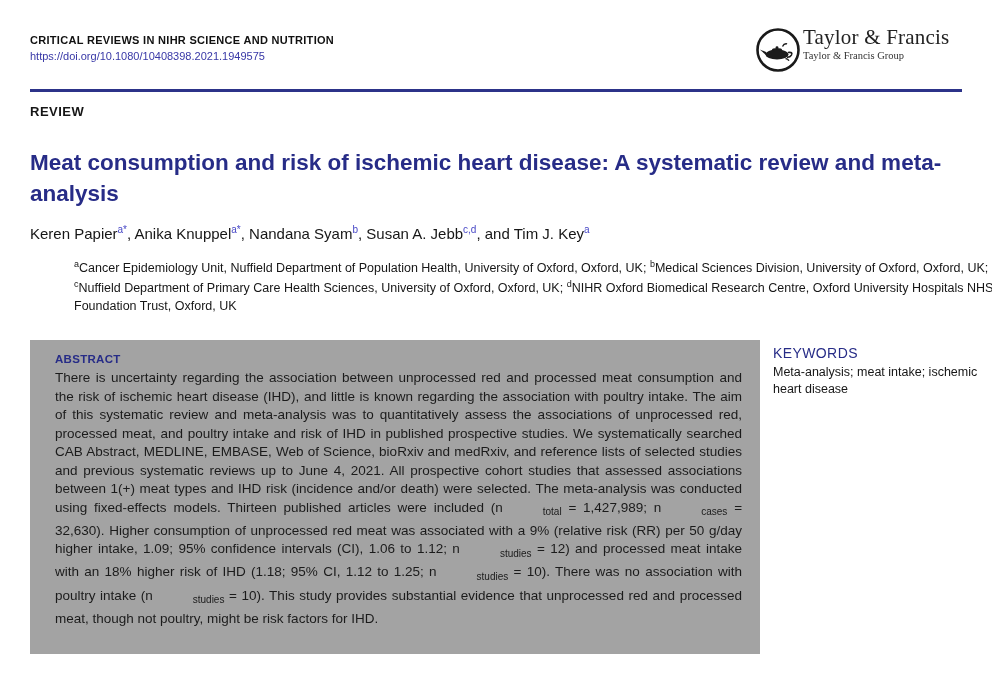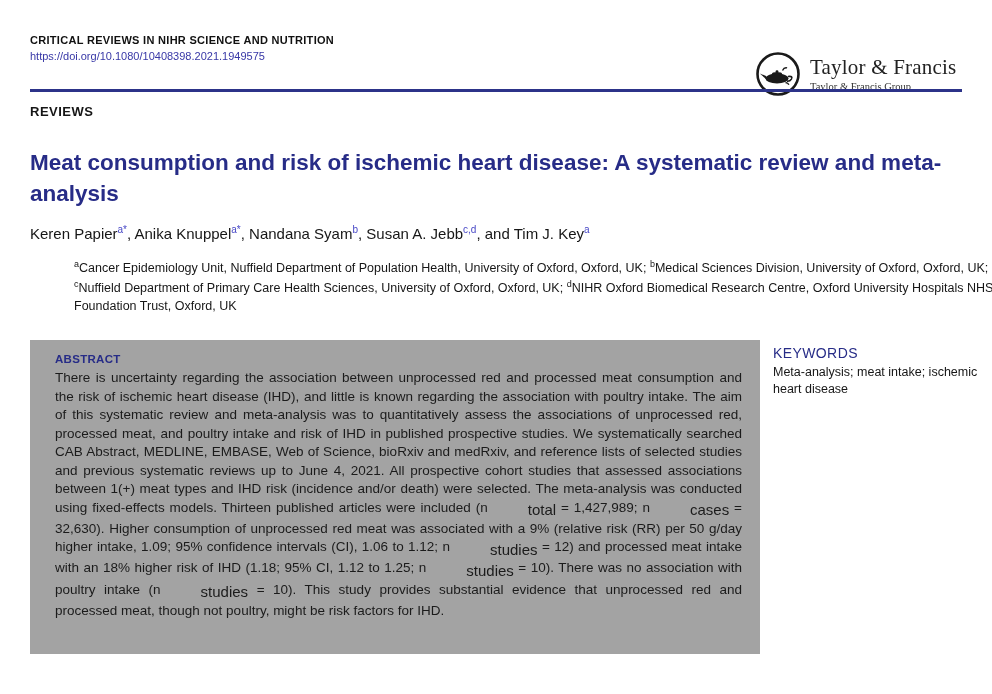--- a/index.html
+++ b/index.html
@@ -1,21 +1,21 @@
 <!DOCTYPE html>
 <html><head>
 <meta charset="utf-8">
 <style>
   * { margin:0; padding:0; box-sizing:border-box; }
   html,body { width:992px; height:694px; background:#ffffff; font-family:"Liberation Sans", sans-serif; color:#1a1a1a; position:relative; overflow:hidden; }
 
   .journal-name { position:absolute; left:30px; top:34px; font-size:11px; font-weight:700; letter-spacing:0.3px; color:#111; }
   .doi-link { position:absolute; left:30px; top:50px; font-size:11px; font-weight:400; color:#3737a6; text-decoration:none; }
 
-  .tf-logo { position:absolute; left:754px; top:26px; display:flex; align-items:center; gap:8px;margin-top:24px; }
+  .tf-logo { position:absolute; left:754px; top:26px; display:flex; align-items:flex-start; gap:1px; }
   .tf-logo .mark { width:48px; height:48px; flex:0 0 auto; }
   .tf-wordmark { line-height:1.05; }
   .tf-name { font-family:"Liberation Serif", serif; font-size:21px; color:#222; letter-spacing:0.2px; }
   .tf-group { font-family:"Liberation Serif", serif; font-size:10.5px; color:#333; margin-top:2px; }
 
   .top-rule { position:absolute; left:30px; width:932px; top:89px; height:3px; background:#2c3389; }
 
   .review-row { position:absolute; left:30px; width:932px; top:98px; height:26px; display:flex; justify-content:space-between; align-items:center; }
   .review-label { font-size:13px; font-weight:700; letter-spacing:0.5px; color:#161616; }
   .right-cluster { display:flex; align-items:center; gap:12px; }
@@ -28,21 +28,21 @@
 
   .authors { position:absolute; left:30px; top:224px; width:930px; font-size:15px; color:#161616; }
   .authors sup { color:#4747c6; font-size:10px; }
 
   .affiliations { position:absolute; left:30px; top:258px; width:934px; font-size:12.5px; line-height:1.48; color:#161616;margin-left:44px; }
   .affiliations sup { font-size:9px; }
 
   .abstract-box { position:absolute; left:30px; top:340px; width:730px; height:314px; background:#a3a3a3; padding:13px 18px 10px 25px; }
   .abstract-heading { font-size:11.5px; font-weight:700; letter-spacing:0.3px; color:#272c87; margin-bottom:4px; }
   .abstract-body { font-size:13.5px; line-height:18.5px; text-align:justify; color:#1b1b1b; }
-  .abstract-body sub { font-size:15px;padding-left:40px; }
+  .abstract-body sub { font-size:10px;padding-left:40px; }
 
   .keywords-block { position:absolute; left:773px; top:345px; width:205px; }
   .keywords-heading { font-size:14px; font-weight:400; letter-spacing:0.4px; color:#272c87; margin-bottom:3px; }
   .keywords-body { font-size:12.5px; line-height:1.38; color:#161616; }
 </style>
 </head>
 <body>
 
 <div class="journal-name">CRITICAL REVIEWS IN NIHR SCIENCE AND NUTRITION</div>
 <a class="doi-link">https://doi.org/10.1080/10408398.2021.1949575</a>
@@ -62,21 +62,21 @@
   </span>
   <span class="tf-wordmark">
     <div class="tf-name">Taylor &amp; Francis</div>
     <div class="tf-group">Taylor &amp; Francis Group</div>
   </span>
 </div>
 
 <div class="top-rule"></div>
 
 <div class="review-row">
-  <span class="review-label">REVIEWS</span>
+  <span class="review-label">REVIEW</span>
 </div>
 
 <h1 class="article-title">Meat consumption and risk of ischemic heart disease: A systematic review and meta-analysis</h1>
 
 <div class="authors">Keren Papier<sup>a*</sup>, Anika Knuppel<sup>a*</sup>, Nandana Syam<sup>b</sup>, Susan A. Jebb<sup>c,d</sup>, and Tim J. Key<sup>a</sup></div>
 
 <div class="affiliations"><sup>a</sup>Cancer Epidemiology Unit, Nuffield Department of Population Health, University of Oxford, Oxford, UK; <sup>b</sup>Medical Sciences Division, University of Oxford, Oxford, UK; <sup>c</sup>Nuffield Department of Primary Care Health Sciences, University of Oxford, Oxford, UK; <sup>d</sup>NIHR Oxford Biomedical Research Centre, Oxford University Hospitals NHS Foundation Trust, Oxford, UK</div>
 
 <div class="abstract-box">
   <div class="abstract-heading">ABSTRACT</div>

